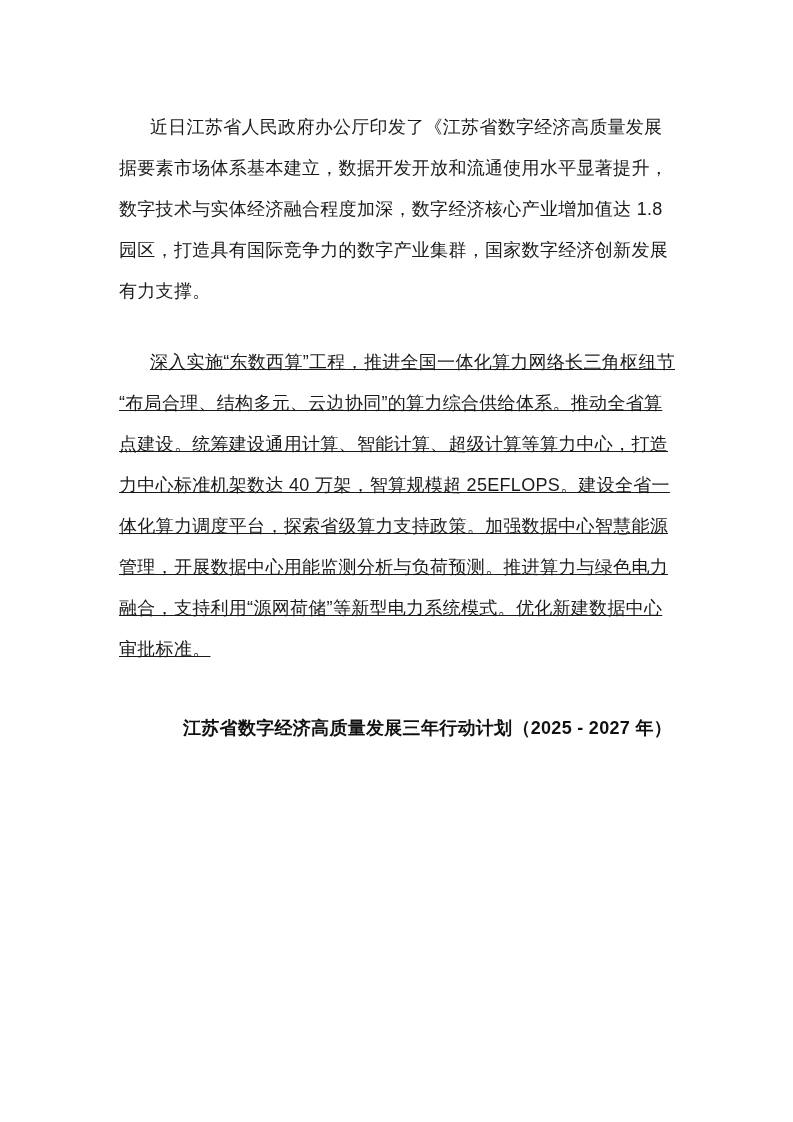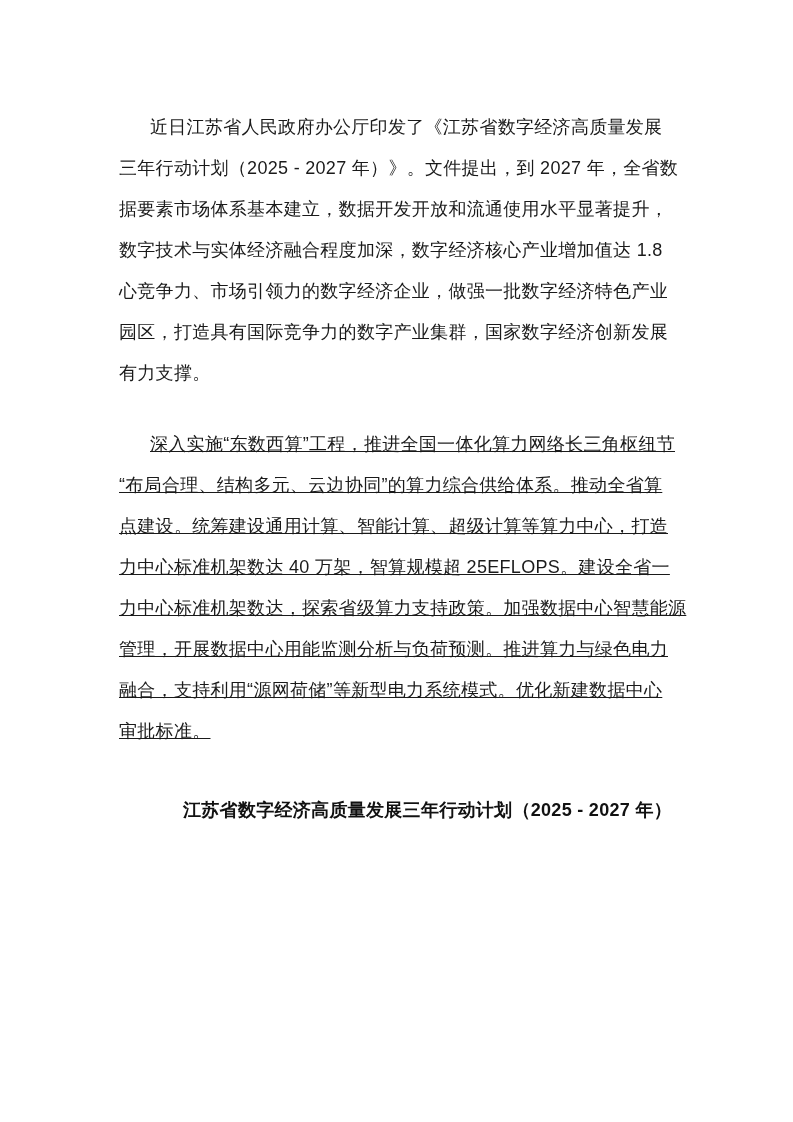--- a/index.html
+++ b/index.html
@@ -50,34 +50,32 @@
     }
   </style>
 </head>
 <body>
 
 <div class="page">
   <section class="body-text">
 
     <div class="para">
       <div class="line indent">近日江苏省人民政府办公厅印发了《江苏省数字经济高质量发展</div>
-      <div class="line">三年行动计划（2025 - 2027 年）》。文件提出，到 2027 年，全省数</div>
       <div class="line">据要素市场体系基本建立，数据开发开放和流通使用水平显著提升，</div>
       <div class="line">数字技术与实体经济融合程度加深，数字经济核心产业增加值达 1.8</div>
-      <div class="line">心竞争力、市场引领力的数字经济企业，做强一批数字经济特色产业</div>
       <div class="line">园区，打造具有国际竞争力的数字产业集群，国家数字经济创新发展</div>
       <div class="line">有力支撑。</div>
     </div>
 
     <div class="para para-2">
       <div class="line indent">深入实施“东数西算”工程，推进全国一体化算力网络长三角枢纽节</div>
       <div class="line">“布局合理、结构多元、云边协同”的算力综合供给体系。推动全省算</div>
       <div class="line">点建设。统筹建设通用计算、智能计算、超级计算等算力中心，打造</div>
       <div class="line">力中心标准机架数达 40 万架，智算规模超 25EFLOPS。建设全省一</div>
-      <div class="line">力中心标准机架数达，探索省级算力支持政策。加强数据中心智慧能源</div>
+      <div class="line">体化算力调度平台，探索省级算力支持政策。加强数据中心智慧能源</div>
       <div class="line">管理，开展数据中心用能监测分析与负荷预测。推进算力与绿色电力</div>
       <div class="line">融合，支持利用“源网荷储”等新型电力系统模式。优化新建数据中心</div>
       <div class="line">审批标准。</div>
     </div>
 
     <h1 class="doc-title">江苏省数字经济高质量发展三年行动计划（2025 - 2027 年）</h1>
 
   </section>
 </div>
 

